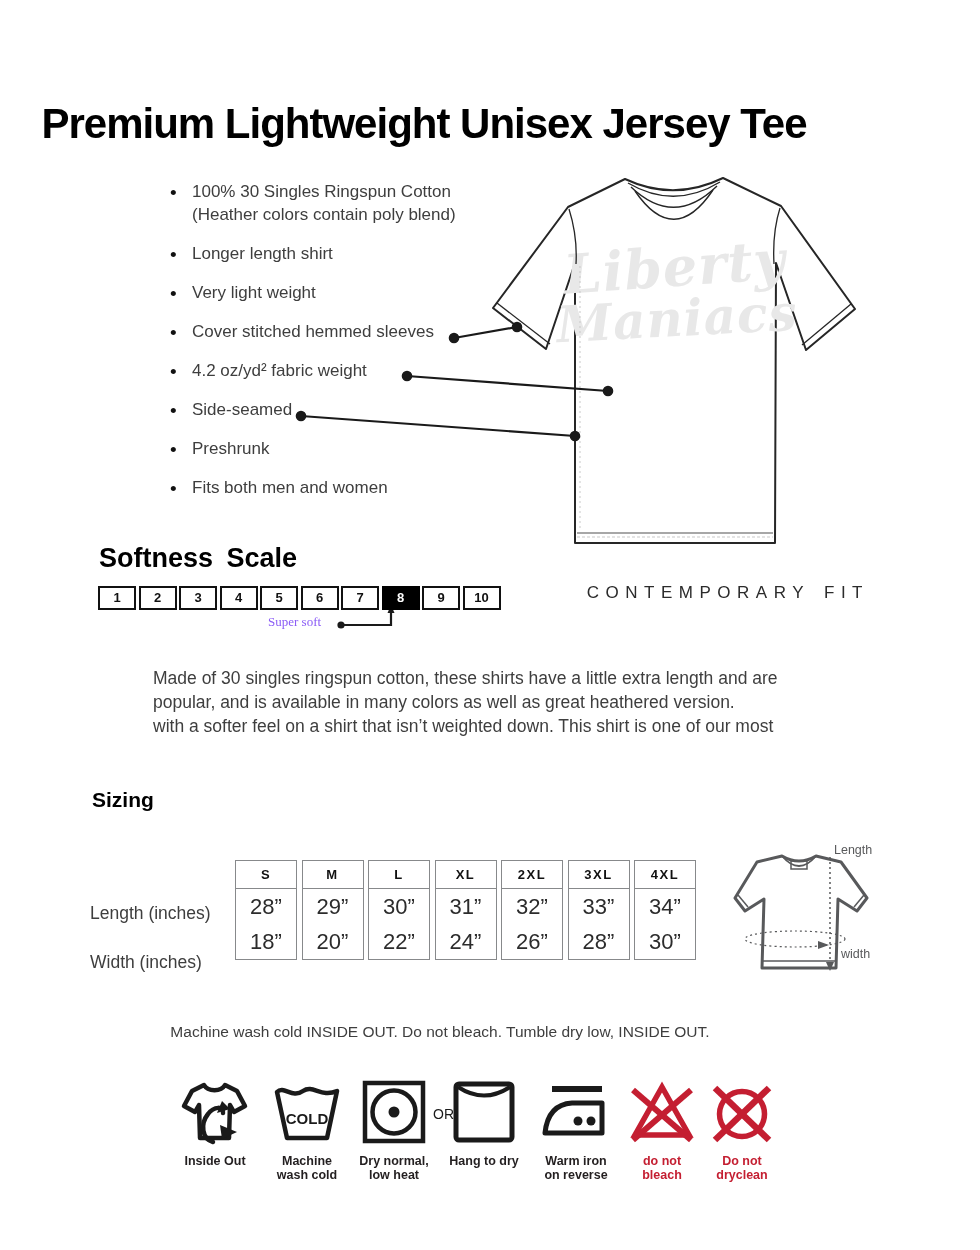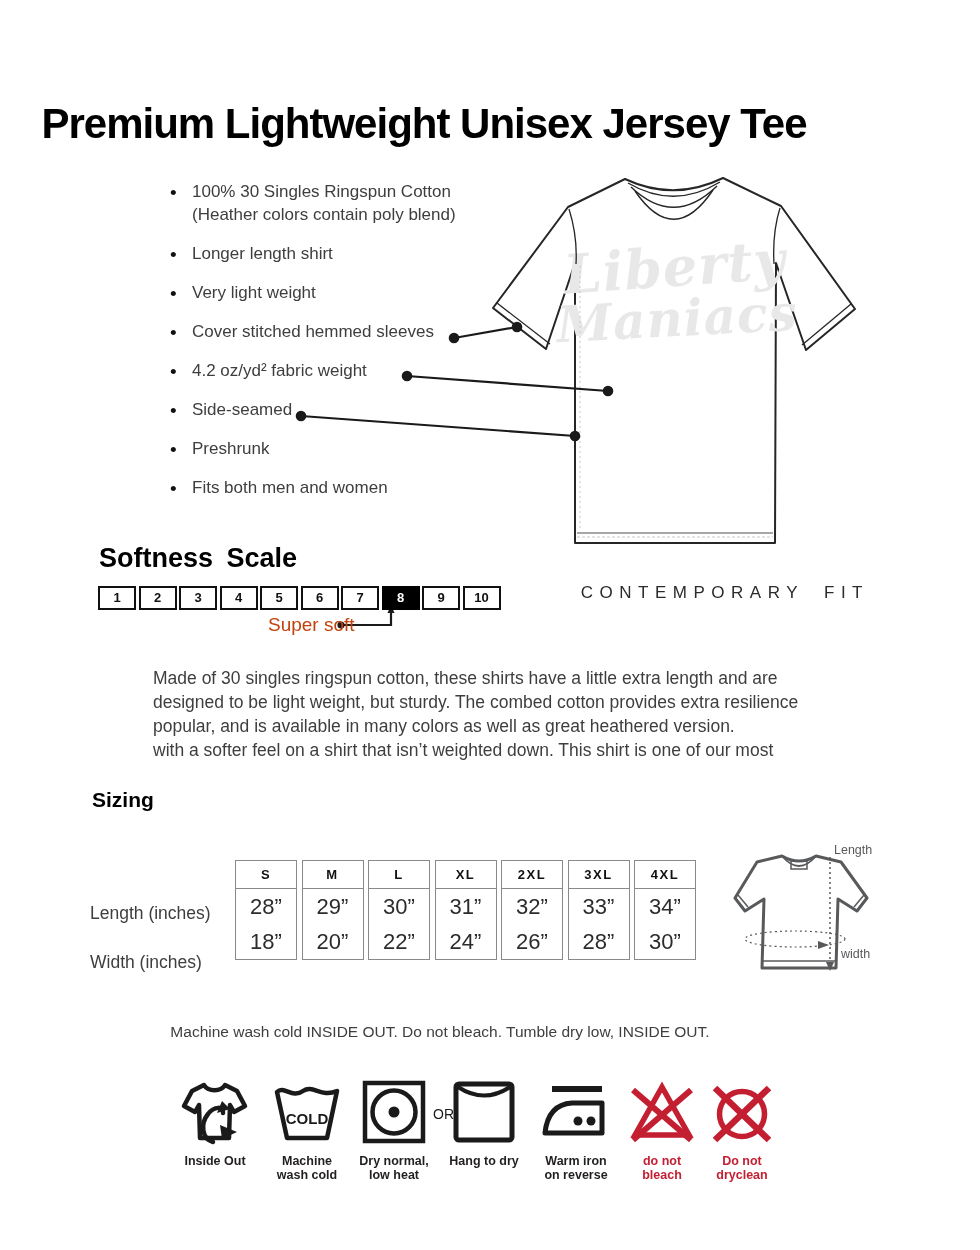--- a/index.html
+++ b/index.html
@@ -10,25 +10,25 @@
   .title{left:0;top:72px;width:848px;text-align:center;font-size:42px;font-weight:700;letter-spacing:-1px;color:#000;}
 
   .features{left:170px;top:180px;width:330px;list-style:none;margin:0;padding:0;}
   .features li{position:relative;padding-left:22px;margin-bottom:16px;font-size:17px;line-height:23px;color:#3e3e3e;}
   .features li .bullet{position:absolute;left:0;top:1px;font-size:19px;color:#111;}
 
   .soft-head{left:99px;top:543px;font-size:27px;font-weight:700;word-spacing:6px;color:#000;}
   .scale{left:98px;top:586px;display:flex;}
   .scale .box{width:34px;height:20px;border:2.5px solid #111;margin-right:2.5px;text-align:center;font-size:13px;font-weight:700;line-height:20px;color:#111;background:#fff;}
   .scale .box.sel{background:#000;color:#fff;border-color:#000;}
-  .supersoft{left:268px;top:614px;font-size:19px;color:#c2410c;}
+  .supersoft{left:268px;top:614px;font-size:13px;color:#8b5cf6;font-family:Liberation Serif, serif;}
 
   .fitblock{right:111px;top:583px;text-align:right;}
   .fitline{font-size:17px;letter-spacing:6.5px;color:#2b2b2b;}
-  .fitline .fitword{margin-left:20px;}
+  .fitline .fitword{margin-left:14px;}
   .tierline{margin-top:9px;font-size:14px;color:#7d7d7d;}
   .tierline .dollars{font-size:19px;color:#3c3c3c;margin-left:16px;letter-spacing:1px;}
 
   .desc{left:153px;top:666px;width:716px;font-size:17.5px;line-height:24px;color:#3e3e3e;}
 
   .sizing-head{left:92px;top:788px;font-size:21px;font-weight:700;color:#000;}
   .rowlabel{font-size:17.5px;color:#3e3e3e;}
   .size-table{left:235px;top:860px;display:flex;}
   .col{width:62px;border:1.5px solid #87898b;margin-right:4.5px;background:#fff;box-sizing:border-box;}
   .col:last-child{margin-right:12px;}
@@ -141,21 +141,20 @@
 <div class="txt supersoft">Super soft</div>
 
 <div class="txt fitblock">
   <div class="fitline">
     <span>CONTEMPORARY</span><span class="fitword">FIT</span>
   </div>
 </div>
 
 <div class="txt desc">
   <div>Made of 30 singles ringspun cotton, these shirts have a little extra length and are</div>
-  <div>designed to be light weight, but sturdy. The combed cotton provides extra resilience</div>
   <div>popular, and is available in many colors as well as great heathered version.</div>
   <div>with a softer feel on a shirt that isn’t weighted down. This shirt is one of our most</div>
 </div>
 
 <div class="txt sizing-head">Sizing</div>
 
 <div class="txt rowlabel" style="left:90px;top:903px;">Length (inches)</div>
 <div class="txt rowlabel" style="left:90px;top:936px;margin-top:16px;">Width (inches)</div>
 
 <div class="txt size-table">

